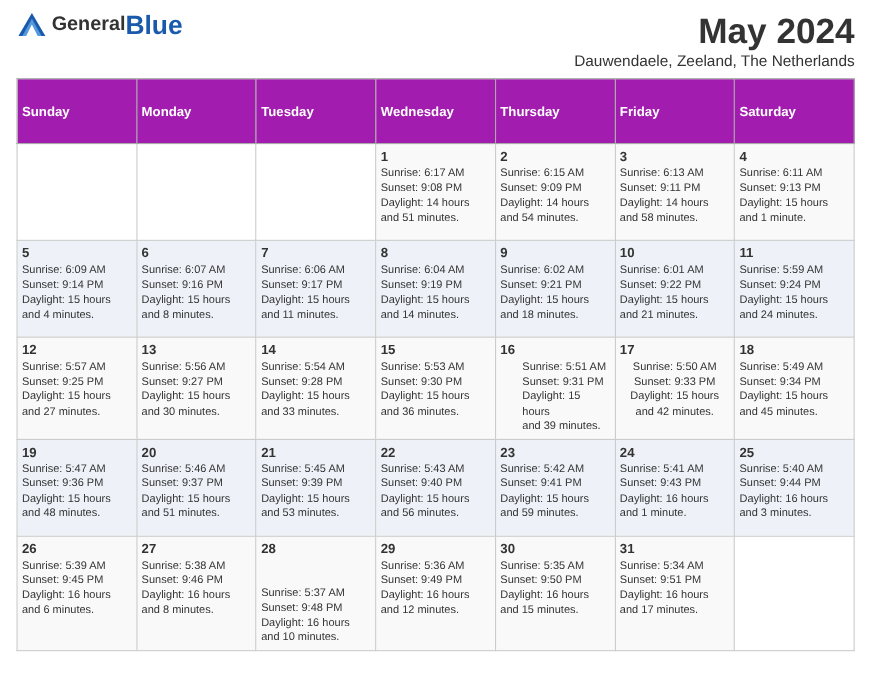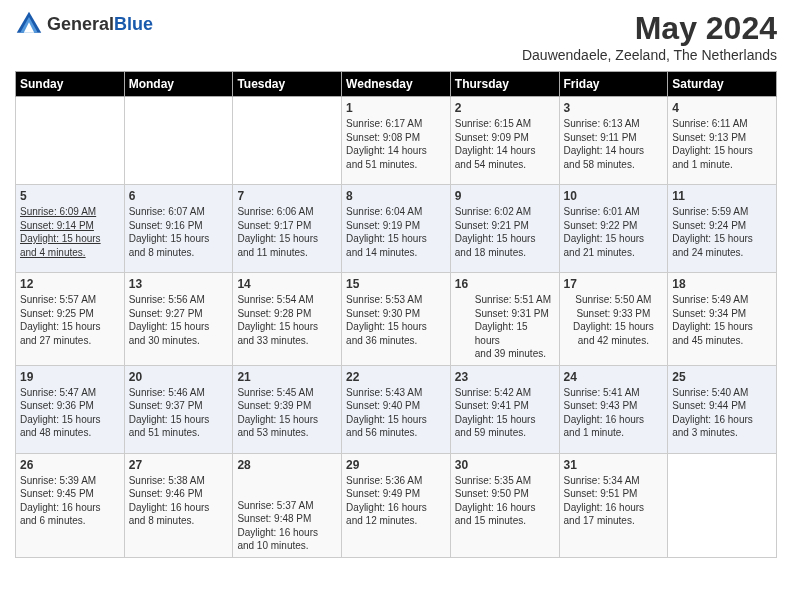--- a/index.html
+++ b/index.html
@@ -25,21 +25,21 @@
       display: flex;
       flex-direction: row;
       line-height: 1;
     }
     .logo-general {
       font-size: 18px;
       font-weight: bold;
       color: #333;
     }
     .logo-blue {
-      font-size: 18px;
+      font-size: 24px;
       font-weight: bold;
       color: #1a5aad;
     }
     .logo-icon {
       width: 28px;
       height: 28px;
     }
     .title-block {
       text-align: right;
     }
@@ -51,25 +51,25 @@
     .subtitle {
       font-size: 14px;
       color: #333;
     }
     table {
       width: 100%;
       border-collapse: collapse;
       table-layout: fixed;
     }
     thead tr th {
-      background-color: #000000;
+      background-color: #a21caf;
       color: #fff;
       font-size: 12px;
       font-weight: bold;
-      padding: 5px 4px;
+      padding: 22px 4px;
       text-align: left;
       border: 1px solid #aaa;
     }
     tbody tr td {
       vertical-align: top;
       border: 1px solid #ccc;
       padding: 4px;
       font-size: 10px;
       color: #333;
       min-height: 80px;
@@ -158,21 +158,21 @@
           <span class="day-number">4</span>
           <div class="day-info" style="white-space: pre-line;">Sunrise: 6:11 AM
 Sunset: 9:13 PM
 Daylight: 15 hours
 and 1 minute.</div>
         </td>
       </tr>
       <tr>
         <td>
           <span class="day-number">5</span>
-          <div class="day-info" style="white-space: pre-line; text-decoration: underline;">Sunrise: 6:09 AM
+          <div class="day-info" style="white-space: pre-line;">Sunrise: 6:09 AM
 Sunset: 9:14 PM
 Daylight: 15 hours
 and 4 minutes.</div>
         </td>
         <td>
           <span class="day-number">6</span>
           <div class="day-info" style="white-space: pre-line;">Sunrise: 6:07 AM
 Sunset: 9:16 PM
 Daylight: 15 hours
 and 8 minutes.</div>

